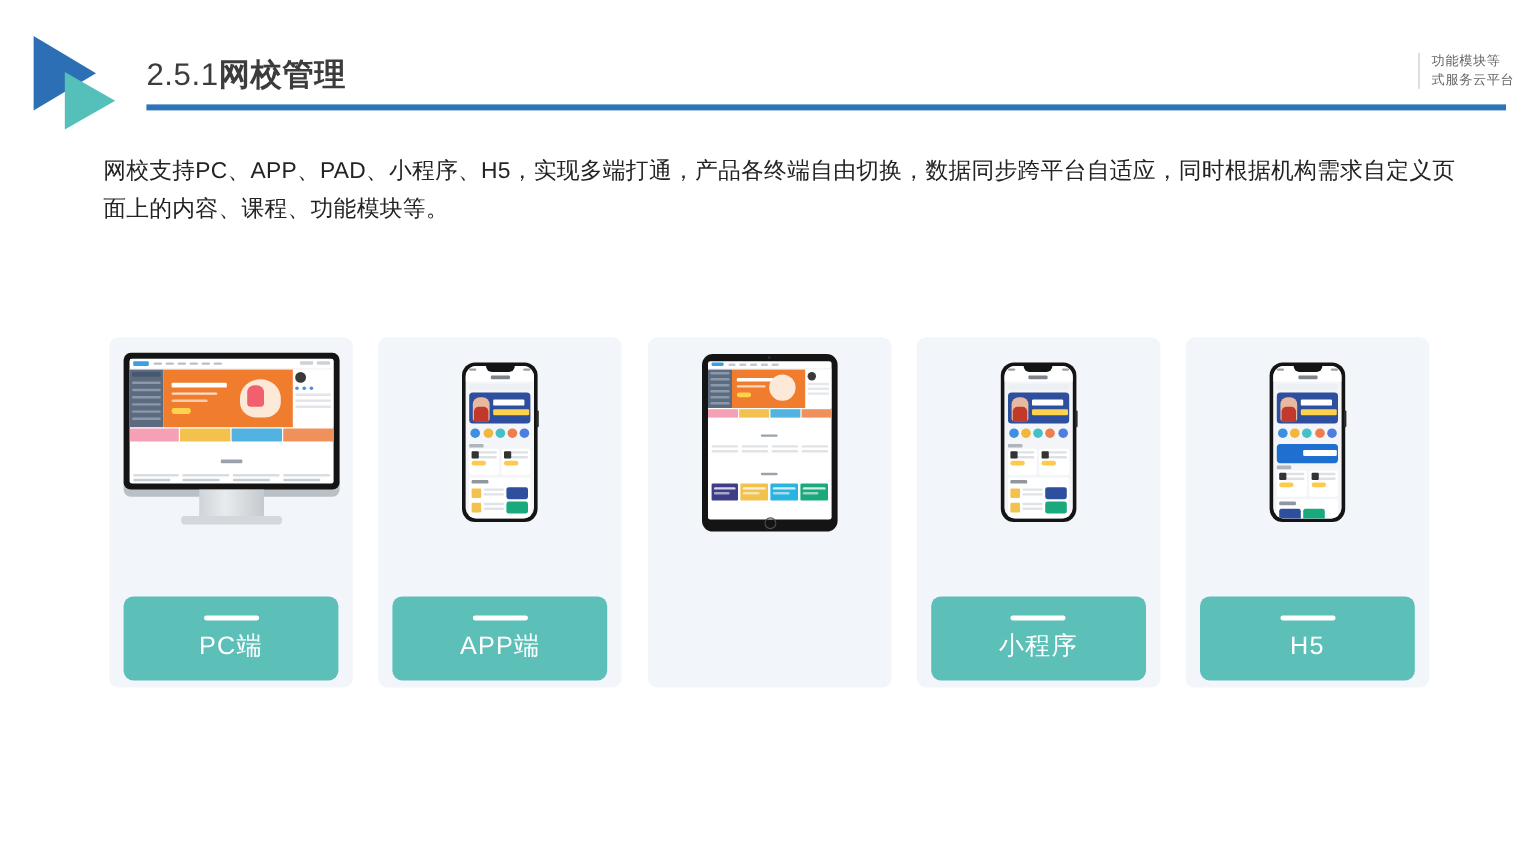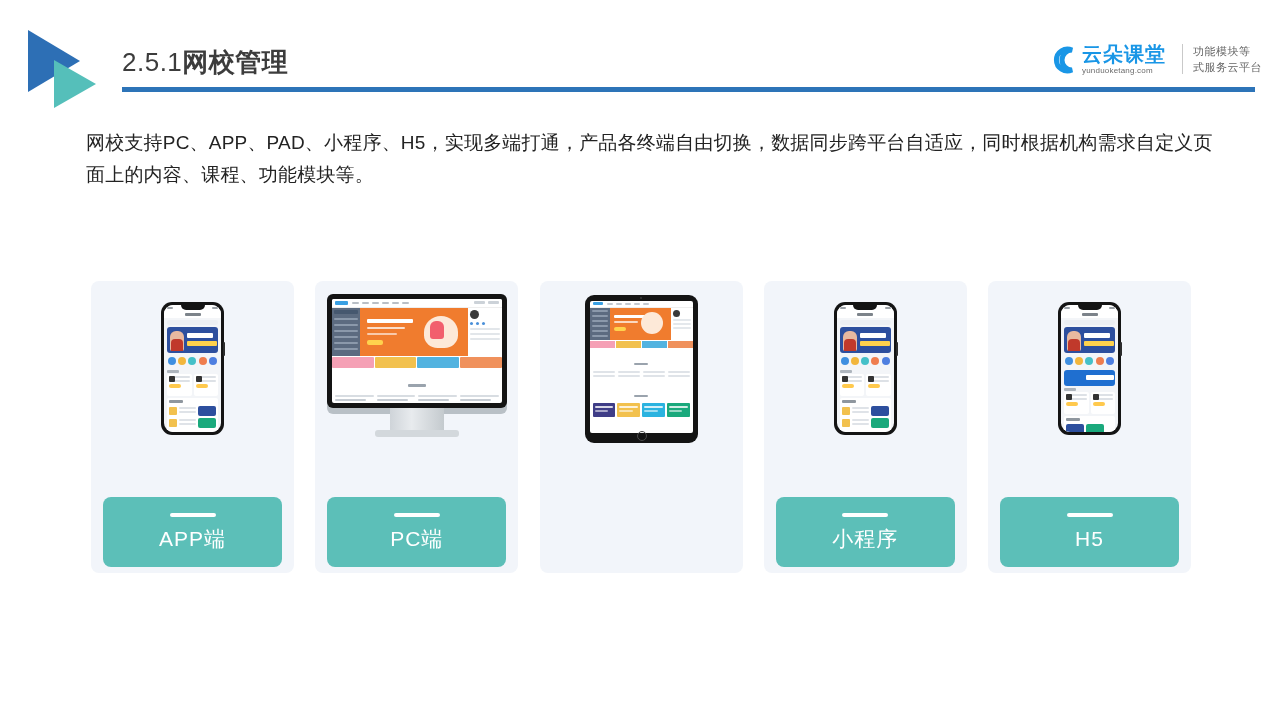--- a/index.html
+++ b/index.html
@@ -368,115 +368,31 @@
   </div>
 
   <div class="title-wrap">
     <div class="title-text">
       <span class="title-num">2.5.1</span><span class="title-cn">网校管理</span>
     </div>
   </div>
   <div class="title-rule"></div>
 
   <div class="brand">
-    <div class="brand-logo">
-      <div class="cloud-icon">
-        <svg width="34" height="30" viewBox="0 0 34 30">
-          <path d="M26 6 A11 11 0 1 0 26 26 A9 9 0 0 1 26 6 Z" fill="none" stroke="#1996e6" stroke-width="5" stroke-linecap="round"></path>
-        </svg>
-      </div>
-      <div class="brand-cn-wrap">
-        <div class="brand-cn">云朵课堂</div>
-        <div class="brand-en">yunduoketang.com</div>
-      </div>
-    </div>
     <div class="brand-div"></div>
     <div>
       <div class="brand-tag">功能模块等</div>
       <div class="brand-tag">式服务云平台</div>
     </div>
   </div>
 </div>
 
 <div class="para">网校支持PC、APP、PAD、小程序、H5，实现多端打通，产品各终端自由切换，数据同步跨平台自适应，同时根据机构需求自定义页面上的内容、课程、功能模块等。</div>
 
 <div class="cards">
-
-  <div class="card">
-    <div class="device-area">
-      <div class="phone">
-        <div class="ph-body">
-          <div class="ph-screen">
-            <div class="ph-notch"></div>
-            <div class="ph-status">
-                <i></i>
-                <i></i>
-              </div>
-            <div class="ph-bar">
-                <i></i>
-              </div>
-            <div class="ph-search"></div>
-            <div class="ph-banner">
-              <div class="pb-p"></div>
-                <div class="pb-t1"></div>
-                <div class="pb-t2"></div>
-            </div>
-            <div class="ph-icons">
-              <span class="pi1"></span>
-                <span class="pi2"></span>
-                <span class="pi3"></span>
-              <span class="pi4"></span>
-                <span class="pi5"></span>
-            </div>
-            <div class="ph-sec">
-                <i></i>
-              </div>
-            <div class="ph-row">
-              <div>
-                  <div class="pr-ic"></div>
-                  <div class="pr-l"></div>
-                  <div class="pr-l"></div>
-                  <div class="pr-b"></div>
-                </div>
-              <div>
-                  <div class="pr-ic"></div>
-                  <div class="pr-l"></div>
-                  <div class="pr-l"></div>
-                  <div class="pr-b"></div>
-                </div>
-            </div>
-            <div class="ph-list">
-              <div class="pl-h"></div>
-              <div class="pl-item">
-                  <div class="pl-th"></div>
-                  <div class="pl-txt">
-                    <i></i>
-                    <i></i>
-                  </div>
-                  <div class="pl-bx"></div>
-                </div>
-              <div class="pl-item">
-                  <div class="pl-th"></div>
-                  <div class="pl-txt">
-                    <i></i>
-                    <i></i>
-                  </div>
-                  <div class="pl-bx g"></div>
-                </div>
-            </div>
-          </div>
-        </div>
-        <div class="ph-side"></div>
-      </div>
-    </div>
-    <div class="label-btn">
-      <div class="label-dash"></div>
-      <div class="label-text">APP端</div>
-    </div>
-  </div>
 
   <div class="card">
     <div class="device-area">
       <div class="monitor">
         <div class="mon-bar"></div>
         <div class="mon-body">
           <div class="mon-screen">
             <div class="site-nav">
               <div class="site-logo"></div>
               <div class="site-nav-item"></div>
@@ -551,109 +467,20 @@
       </div>
     </div>
     <div class="label-btn">
       <div class="label-dash"></div>
       <div class="label-text">PC端</div>
     </div>
   </div>
 
   <div class="card">
     <div class="device-area">
-      <div class="tablet">
-        <div class="tb-body">
-          <div class="tb-cam"></div>
-          <div class="tb-screen">
-            <div class="tb-nav">
-                <div class="l"></div>
-                <i></i>
-                <i></i>
-                <i></i>
-                <i></i>
-                <i></i>
-              </div>
-            <div class="tb-main">
-              <div class="tb-side">
-                  <i></i>
-                  <i></i>
-                  <i></i>
-                  <i></i>
-                  <i></i>
-                  <i></i>
-                </div>
-              <div class="tb-ban">
-                  <div class="t1"></div>
-                  <div class="t2"></div>
-                  <div class="b"></div>
-                  <div class="f"></div>
-                </div>
-              <div class="tb-right">
-                  <div class="av"></div>
-                  <i></i>
-                  <i></i>
-                  <i></i>
-                </div>
-            </div>
-            <div class="tb-strip">
-              <div class="pm1"></div>
-                <div class="pm2"></div>
-                <div class="pm3"></div>
-                <div class="pm4"></div>
-            </div>
-            <div class="tb-sec"><i></i></div>
-            <div class="tb-stats">
-              <div>
-                  <i></i>
-                  <i></i>
-                </div>
-                <div>
-                  <i></i>
-                  <i></i>
-                </div>
-              <div>
-                  <i></i>
-                  <i></i>
-                </div>
-                <div>
-                  <i></i>
-                  <i></i>
-                </div>
-            </div>
-            <div class="tb-sec"><i></i></div>
-            <div class="tb-grid">
-              <div class="g-purple">
-                  <i></i>
-                  <b></b>
-                </div>
-              <div class="g-yellow">
-                  <i></i>
-                  <b></b>
-                </div>
-              <div class="g-cyan">
-                  <i></i>
-                  <b></b>
-                </div>
-              <div class="g-green">
-                  <i></i>
-                  <b></b>
-                </div>
-            </div>
-            <div class="tb-sec"></div>
-
-          </div>
-          <div class="tb-home"></div>
-        </div>
-      </div>
-    </div>
-  </div>
-
-  <div class="card">
-    <div class="device-area">
       <div class="phone">
         <div class="ph-body">
           <div class="ph-screen">
             <div class="ph-notch"></div>
             <div class="ph-status">
                 <i></i>
                 <i></i>
               </div>
             <div class="ph-bar">
                 <i></i>
@@ -707,21 +534,110 @@
                   <div class="pl-bx g"></div>
                 </div>
             </div>
           </div>
         </div>
         <div class="ph-side"></div>
       </div>
     </div>
     <div class="label-btn">
       <div class="label-dash"></div>
-      <div class="label-text">小程序</div>
+      <div class="label-text">APP端</div>
+    </div>
+  </div>
+
+  <div class="card">
+    <div class="device-area">
+      <div class="tablet">
+        <div class="tb-body">
+          <div class="tb-cam"></div>
+          <div class="tb-screen">
+            <div class="tb-nav">
+                <div class="l"></div>
+                <i></i>
+                <i></i>
+                <i></i>
+                <i></i>
+                <i></i>
+              </div>
+            <div class="tb-main">
+              <div class="tb-side">
+                  <i></i>
+                  <i></i>
+                  <i></i>
+                  <i></i>
+                  <i></i>
+                  <i></i>
+                </div>
+              <div class="tb-ban">
+                  <div class="t1"></div>
+                  <div class="t2"></div>
+                  <div class="b"></div>
+                  <div class="f"></div>
+                </div>
+              <div class="tb-right">
+                  <div class="av"></div>
+                  <i></i>
+                  <i></i>
+                  <i></i>
+                </div>
+            </div>
+            <div class="tb-strip">
+              <div class="pm1"></div>
+                <div class="pm2"></div>
+                <div class="pm3"></div>
+                <div class="pm4"></div>
+            </div>
+            <div class="tb-sec"><i></i></div>
+            <div class="tb-stats">
+              <div>
+                  <i></i>
+                  <i></i>
+                </div>
+                <div>
+                  <i></i>
+                  <i></i>
+                </div>
+              <div>
+                  <i></i>
+                  <i></i>
+                </div>
+                <div>
+                  <i></i>
+                  <i></i>
+                </div>
+            </div>
+            <div class="tb-sec"><i></i></div>
+            <div class="tb-grid">
+              <div class="g-purple">
+                  <i></i>
+                  <b></b>
+                </div>
+              <div class="g-yellow">
+                  <i></i>
+                  <b></b>
+                </div>
+              <div class="g-cyan">
+                  <i></i>
+                  <b></b>
+                </div>
+              <div class="g-green">
+                  <i></i>
+                  <b></b>
+                </div>
+            </div>
+            <div class="tb-sec"></div>
+
+          </div>
+          <div class="tb-home"></div>
+        </div>
+      </div>
     </div>
   </div>
 
   <div class="card">
     <div class="device-area">
       <div class="phone">
         <div class="ph-body">
           <div class="ph-screen">
             <div class="ph-notch"></div>
             <div class="ph-status">
@@ -737,20 +653,93 @@
                 <div class="pb-t1"></div>
                 <div class="pb-t2"></div>
             </div>
             <div class="ph-icons">
               <span class="pi1"></span>
                 <span class="pi2"></span>
                 <span class="pi3"></span>
               <span class="pi4"></span>
                 <span class="pi5"></span>
             </div>
+            <div class="ph-sec">
+                <i></i>
+              </div>
+            <div class="ph-row">
+              <div>
+                  <div class="pr-ic"></div>
+                  <div class="pr-l"></div>
+                  <div class="pr-l"></div>
+                  <div class="pr-b"></div>
+                </div>
+              <div>
+                  <div class="pr-ic"></div>
+                  <div class="pr-l"></div>
+                  <div class="pr-l"></div>
+                  <div class="pr-b"></div>
+                </div>
+            </div>
+            <div class="ph-list">
+              <div class="pl-h"></div>
+              <div class="pl-item">
+                  <div class="pl-th"></div>
+                  <div class="pl-txt">
+                    <i></i>
+                    <i></i>
+                  </div>
+                  <div class="pl-bx"></div>
+                </div>
+              <div class="pl-item">
+                  <div class="pl-th"></div>
+                  <div class="pl-txt">
+                    <i></i>
+                    <i></i>
+                  </div>
+                  <div class="pl-bx g"></div>
+                </div>
+            </div>
+          </div>
+        </div>
+        <div class="ph-side"></div>
+      </div>
+    </div>
+    <div class="label-btn">
+      <div class="label-dash"></div>
+      <div class="label-text">小程序</div>
+    </div>
+  </div>
+
+  <div class="card">
+    <div class="device-area">
+      <div class="phone">
+        <div class="ph-body">
+          <div class="ph-screen">
+            <div class="ph-notch"></div>
+            <div class="ph-status">
+                <i></i>
+                <i></i>
+              </div>
+            <div class="ph-bar">
+                <i></i>
+              </div>
+            <div class="ph-search"></div>
+            <div class="ph-banner">
+              <div class="pb-p"></div>
+                <div class="pb-t1"></div>
+                <div class="pb-t2"></div>
+            </div>
+            <div class="ph-icons">
+              <span class="pi1"></span>
+                <span class="pi2"></span>
+                <span class="pi3"></span>
+              <span class="pi4"></span>
+                <span class="pi5"></span>
+            </div>
             <div class="ph-banner" style="height:16px;background:#1f6fd0;margin-top:2px;">
               <div class="pb-t1" style="top:5px;left:22px;width:28px;"></div>
             </div>
             <div class="ph-sec">
                 <i></i>
               </div>
             <div class="ph-row">
               <div>
                   <div class="pr-ic"></div>
                   <div class="pr-l"></div>

